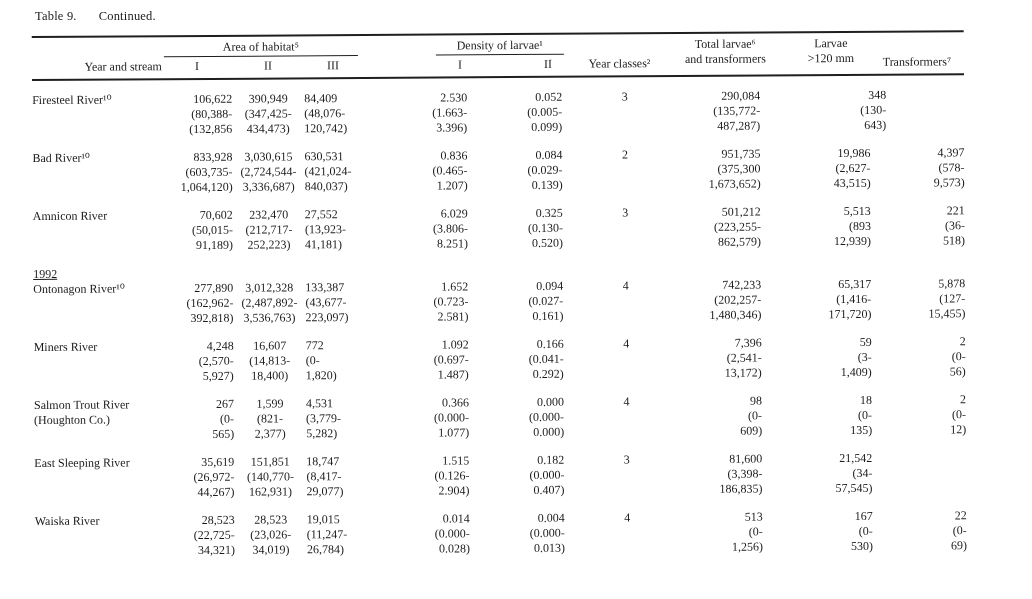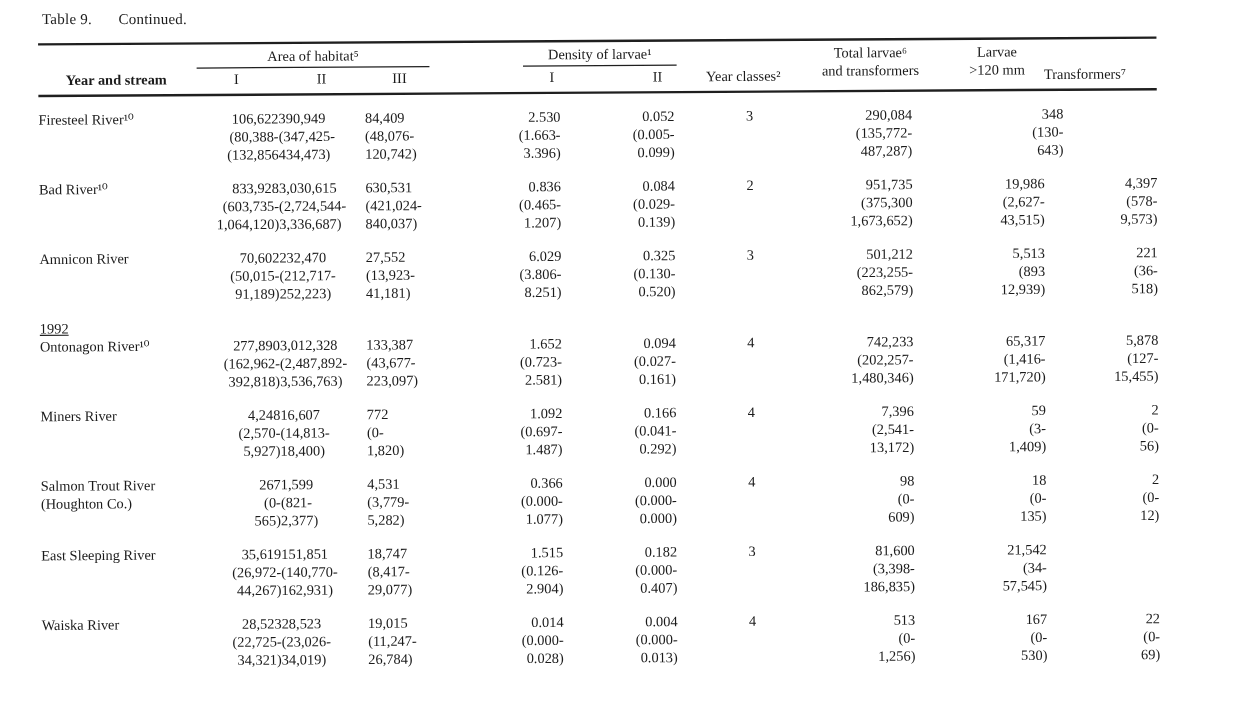--- a/index.html
+++ b/index.html
@@ -17,44 +17,44 @@
     transform:rotate(-0.35deg);transform-origin:left bottom;
     font-size:12px;line-height:15px;
   }
   
   .thead{
     display:flex;align-items:flex-end;
     border-top:2px solid #1f1f1f;border-bottom:2px solid #1f1f1f;
     padding:3px 0 4px;
   }
   .hcell{white-space:nowrap;}
-  .h-stream{width:130px;text-align:center;font-weight:bold;}
+  .h-stream{width:130px;text-align:right;}
   .hgroup{display:flex;flex-direction:column;}
   .g-area{width:200px;}
   .g-area .gtitle{text-align:center;border-bottom:1.5px solid #1f1f1f;padding-bottom:1px;margin:0 4px 2px 2px;}
   .g-density{width:202px;}
   .g-density .gtitle{width:128px;margin-left:74px;text-align:center;border-bottom:1.5px solid #1f1f1f;padding-bottom:1px;margin-bottom:2px;}
   .subrow{display:flex;}
   .sub-a1{width:70px;text-align:center;}
   .sub-a2{width:72px;text-align:center;}
   .sub-a3{width:58px;text-align:center;}
   .sub-d1{width:108px;text-align:right;padding-right:8px;box-sizing:border-box;}
   .sub-d2{width:94px;text-align:right;padding-right:12px;box-sizing:border-box;}
   .h-yc{width:95px;text-align:center;padding-left:16px;box-sizing:border-box;}
   .h-total{width:133px;text-align:center;margin-bottom:4px;}
   .h-larvae{width:78px;text-align:center;margin-bottom:4px;}
-  .h-trans{width:94px;text-align:left;}
+  .h-trans{width:94px;text-align:center;}
   
   .tbody{padding-top:12px;}
   .trow{display:flex;align-items:flex-start;margin-bottom:13px;}
   .cell{white-space:nowrap;}
   .cell .ln{height:15px;}
   .c-stream{width:130px;text-align:left;}
   .c-hab1{width:70px;text-align:right;}
-  .c-hab2{width:72px;text-align:left;}
+  .c-hab2{width:72px;text-align:center;}
   .c-hab3{width:58px;text-align:left;}
   .c-den1{width:108px;text-align:right;padding-right:3px;box-sizing:border-box;}
   .c-den2{width:94px;text-align:right;padding-right:2px;box-sizing:border-box;}
   .c-yc{width:95px;text-align:center;padding-left:26px;box-sizing:border-box;}
   .c-total{width:133px;text-align:right;padding-right:32px;box-sizing:border-box;}
   .c-larvae{width:78px;text-align:right;}
   .c-trans{width:94px;text-align:right;}
   .trow.has-year .cell.pt{padding-top:15px;}
   .year-group{text-decoration:underline;}
 </style>

